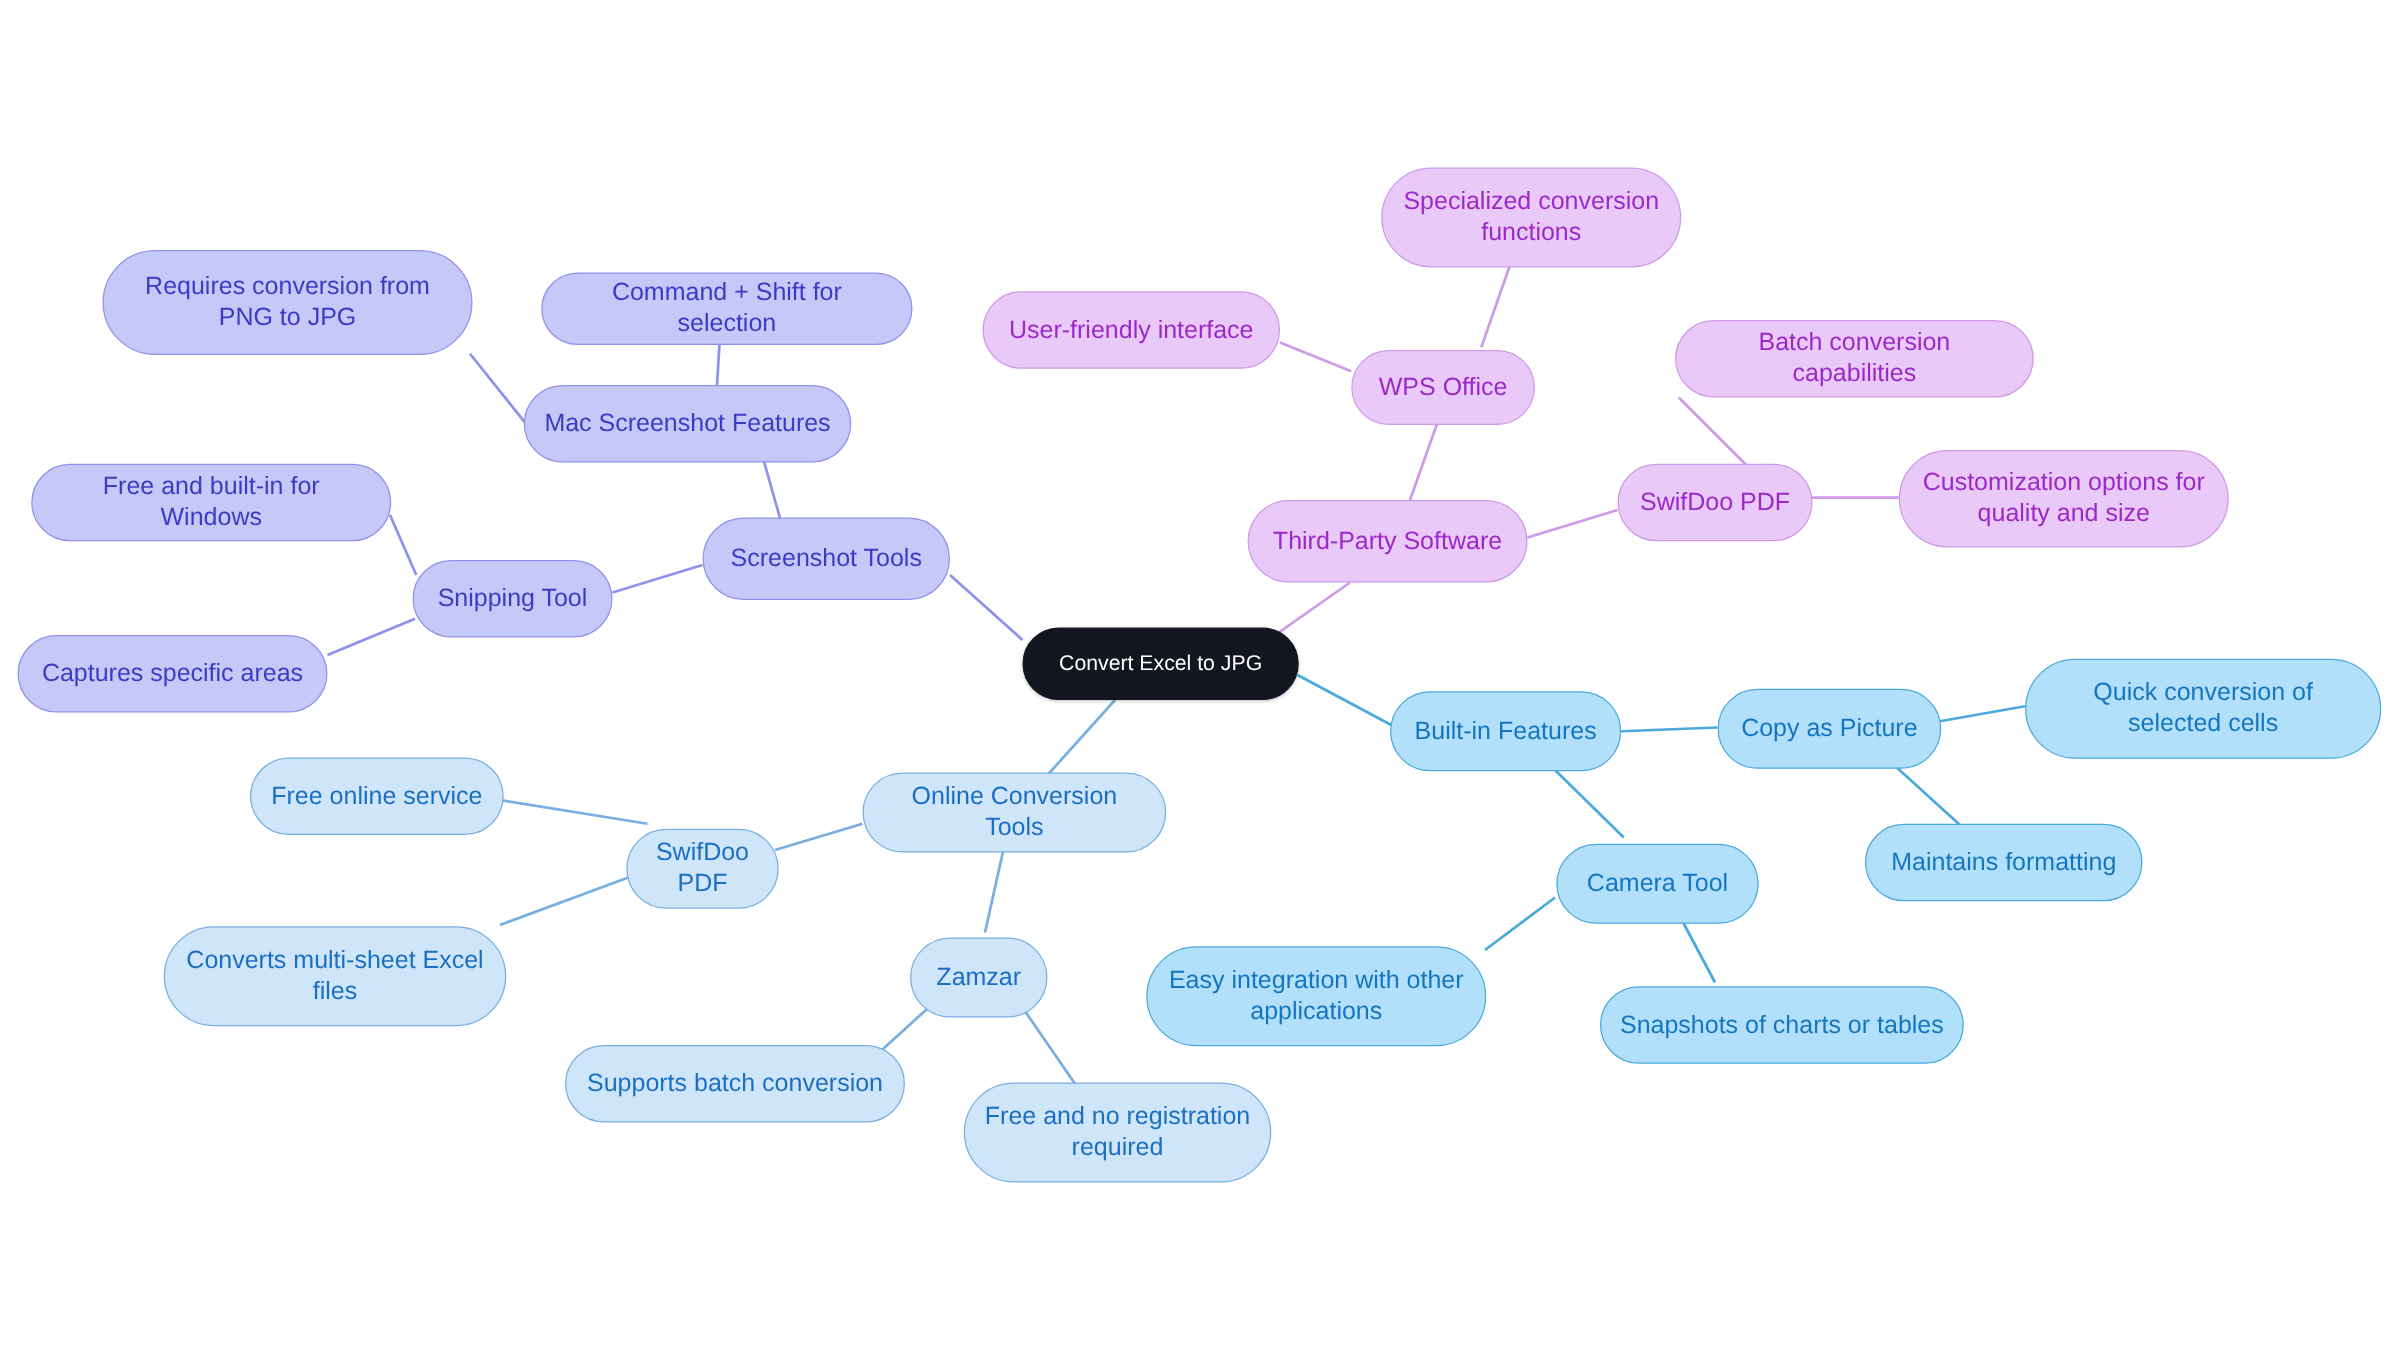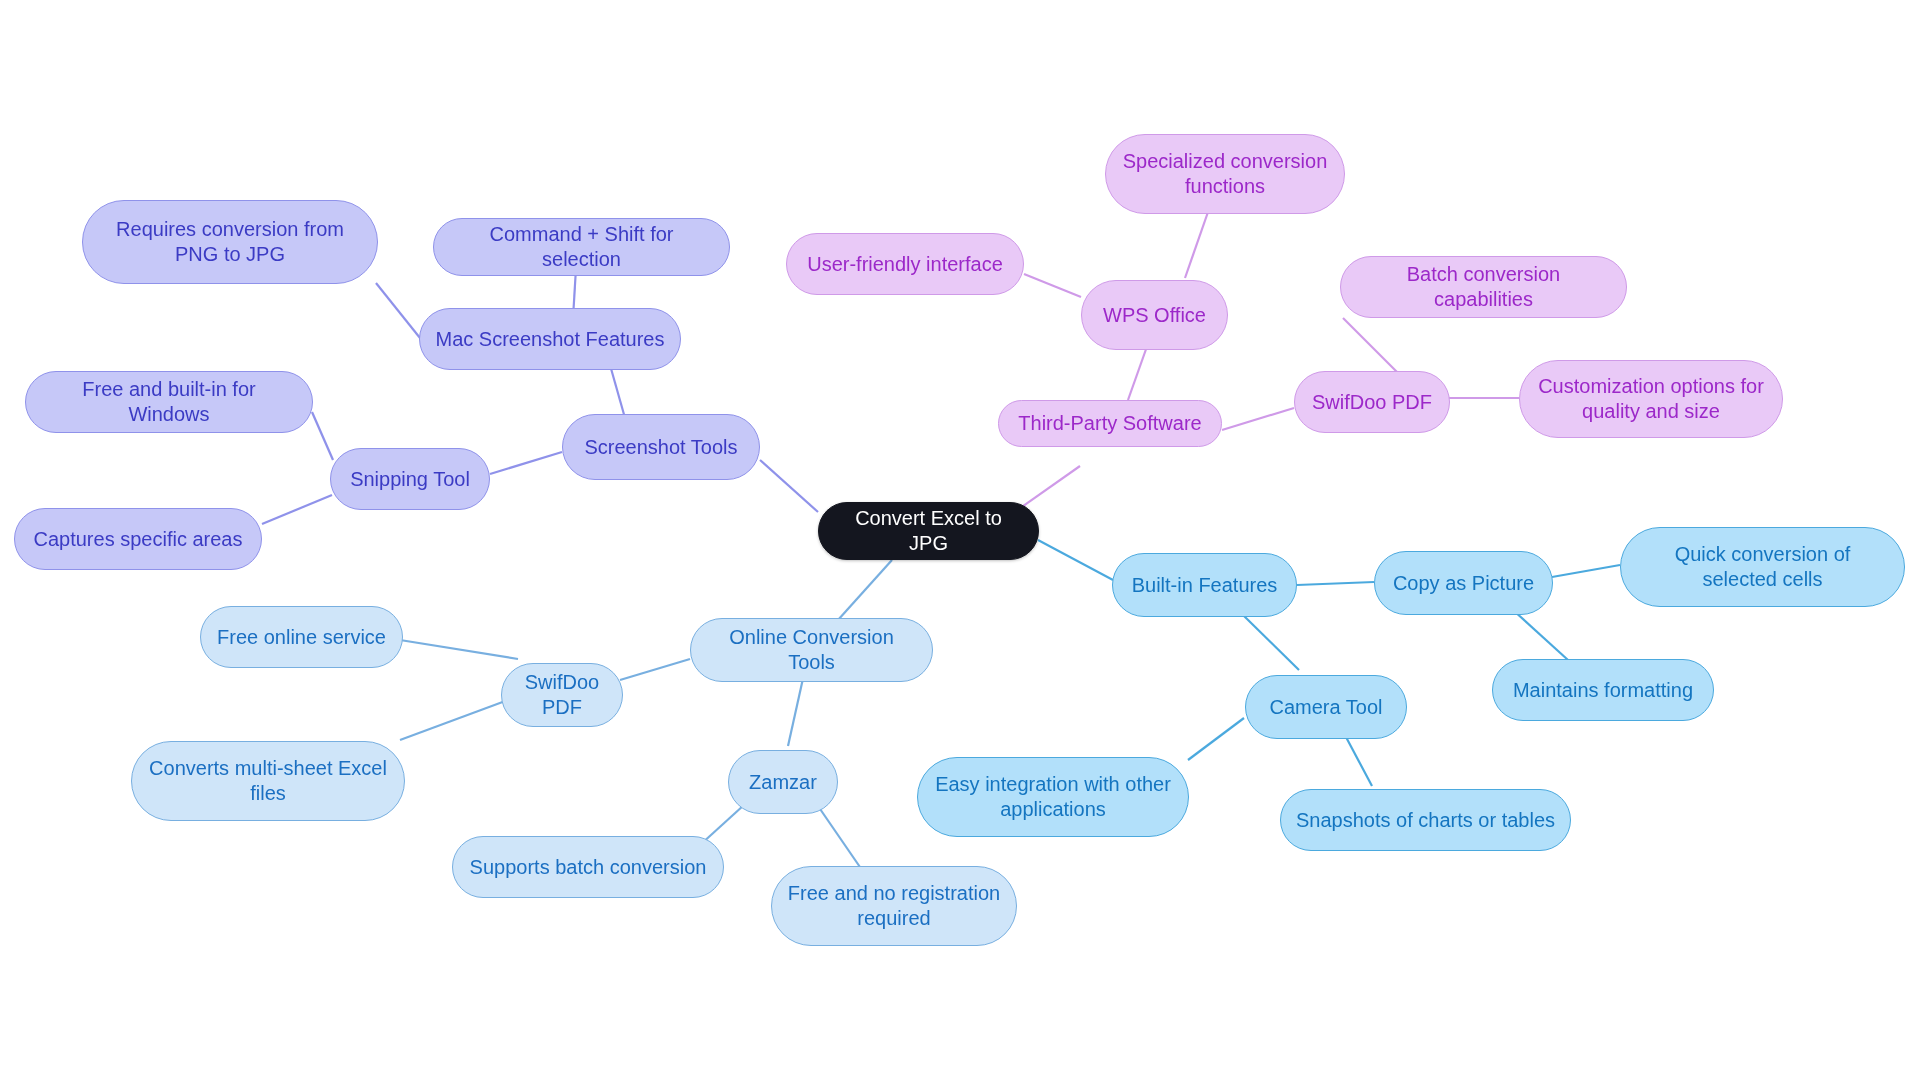--- a/index.html
+++ b/index.html
@@ -21,21 +21,21 @@
     border-width:1.5px;
     line-height:1.25;
     padding:16px 14px;
     white-space:pre-line;
   }
   .node.root{
     background:#14161f;
     border-color:#14161f;
     color:#ffffff;
     border-radius:34px;
-    font-size:20px;
+    font-size:17px;
     box-shadow:0 1px 3px rgba(0,0,0,.25);
   }
   .node.purple{background:#c6c8f8;border-color:#8f92ea;color:#3b3bc4;}
   .node.violet{background:#e9c9f7;border-color:#cf9ae8;color:#9c28c9;}
   .node.blue{background:#b2e0fa;border-color:#4ba9de;color:#1475c0;}
   .node.paleblue{background:#cfe5f9;border-color:#78afe0;color:#1b6fc2;}
   .fs20{font-size:20px;}
 </style>
 </head>
 <body>
@@ -110,25 +110,25 @@
   </div>
 
   <div class="node purple fs20" style="left:25px;top:371px;width:288px;height:62px;">
     <span>Free and built-in for Windows</span>
   </div>
 
   <div class="node purple fs20" style="left:14px;top:508px;width:248px;height:62px;">
     <span>Captures specific areas</span>
   </div>
 
-  <div class="node violet fs20" style="left:998px;top:400px;width:224px;height:47px;">
+  <div class="node violet fs20" style="left:998px;top:400px;width:224px;height:66px;">
     <span>Third-Party Software</span>
   </div>
 
-  <div class="node violet fs20" style="left:1081px;top:280px;width:147px;height:70px;text-align:center;">
+  <div class="node violet fs20" style="left:1081px;top:280px;width:147px;height:60px;text-align:center;">
     <span>WPS Office</span>
   </div>
 
   <div class="node violet fs20" style="left:1105px;top:134px;width:240px;height:80px;">
     <span>Specialized conversion functions</span>
   </div>
 
   <div class="node violet fs20" style="left:786px;top:233px;width:238px;height:62px;">
     <span>User-friendly interface</span>
   </div>

